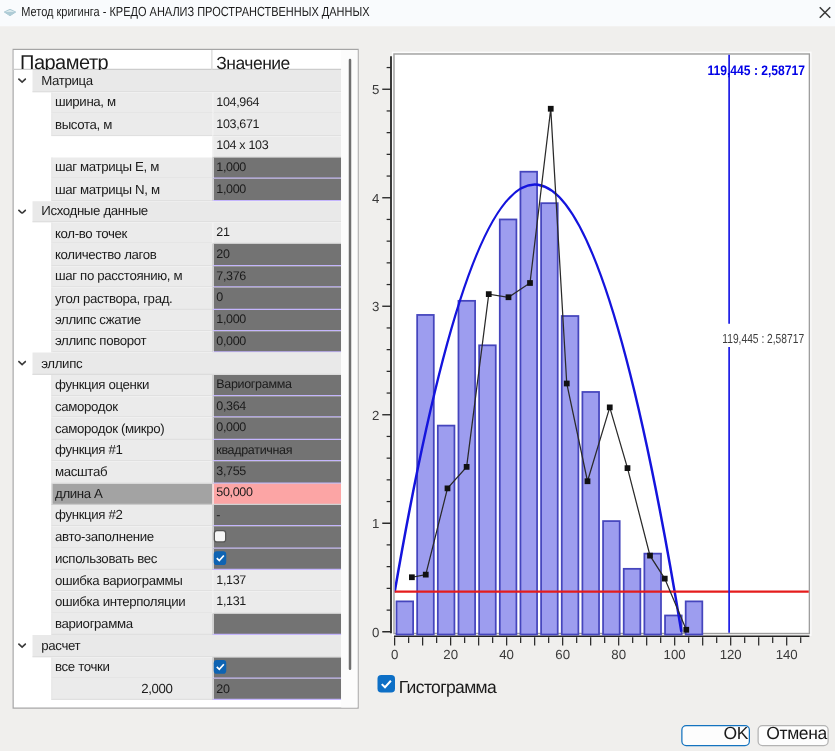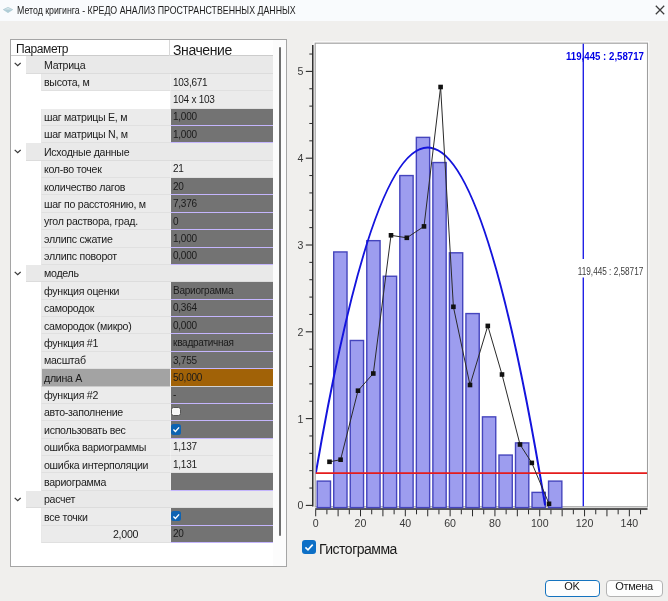--- a/index.html
+++ b/index.html
@@ -4,42 +4,42 @@
 <style>
 * { margin:0; padding:0; box-sizing:border-box; }
 html,body { width:668px; height:601px; overflow:hidden; }
 body { font-family:"Liberation Sans", sans-serif; background:#f0efed; position:relative; }
 #win { position:absolute; left:0; top:0; width:668px; height:601px; background:#f0efed; }
 #titlebar { position:absolute; left:0; top:0; width:668px; height:21px; background:#f9fbfd; }
 #title { position:absolute; left:17px; top:4px; font-size:10.6px; color:#1b1b1b; white-space:nowrap; transform:scaleX(0.83); transform-origin:0 0; }
 
 #panel { position:absolute; left:10px; top:39px; width:276.5px; height:528px; background:#ffffff; border:1px solid #a5a5a5; }
 #hdr { position:absolute; left:0; top:0; width:262px; height:16.4px; background:#fff; border-bottom:1px solid #cccccc; }
-.hc1 { position:absolute; left:5px; top:2px; font-size:12px; letter-spacing:-0.4px; color:#1a1a1a; }
+.hc1 { position:absolute; left:5px; top:2px; font-size:16px; letter-spacing:-0.4px; color:#1a1a1a; }
 .hc2 { position:absolute; left:162px; top:2px; font-size:14px; letter-spacing:-0.4px; color:#1a1a1a; }
 #rows { position:absolute; left:0px; top:16.4px; width:262px; height:509.6px; overflow:hidden; }
 .row { position:relative; width:261.5px; height:17.39px; font-size:10.6px; letter-spacing:-0.28px; color:#1b1b1b; background:#fff; }
 .lbl { position:absolute; left:29.5px; top:0; width:129px; height:17.39px; background:#ebebeb; border-bottom:1px solid #e0e0e0; border-left:1px solid #e8e8e8; }
 .lbl span { position:absolute; left:2.5px; top:2.6px; white-space:nowrap; }
 .val { position:absolute; left:158.5px; top:0; width:103px; height:17.39px; background:#737373; border-bottom:1px solid #c4b5fd; border-left:1px solid #f1f1f1; font-size:10px; letter-spacing:-0.25px; }
 .val span { position:absolute; left:2.5px; top:2.8px; white-space:nowrap; }
 .gray .val { background:#ebebeb; border-bottom:1px solid #e0e0e0; }
 .sect .lbl { left:15px; width:246.5px; background:#e9e9e9; border-bottom:1px solid #dcdcdc; border-left:none; }
-.sect .lbl span { left:18px; }
-.sel .lbl { background:#a3a3a3; border-bottom:1px solid #cbcbcb; } .sel .val { background:#a16207; border-bottom:1px solid #d2d2d2; }
+.sect .lbl span { left:7px; }
+.sel .lbl { background:#a3a3a3; border-bottom:1px solid #cbcbcb; } .sel .val { background:#fca5a5; border-bottom:1px solid #d2d2d2; }
 .chev { position:absolute; left:-12px; top:6px; width:7.4px; height:4.8px; }
 .val span.cb { position:absolute; left:0.8px; top:2.9px; width:9.6px; height:9.7px; border:1.1px solid #555; border-radius:2.5px; background:#f6f6f6; }
 .val span.cbc { position:absolute; left:0.6px; top:2.5px; width:10.2px; height:10.8px; border-radius:2.5px; background:#0e63b2; }
 
 #sbtrack { position:absolute; left:262px; top:0px; width:12.5px; height:526px; background:#fcfcfc; }
 #sbthumb { position:absolute; left:5.6px; top:7px; width:2.4px; height:489px; background:#6f6f6f; border-radius:2px; }
 
 #histcb { position:absolute; left:302px; top:540px; width:14px; height:14px; border-radius:3px; background:#0d6fc6; }
 #histlbl { position:absolute; left:319px; top:541px; font-size:14px; letter-spacing:-0.5px; color:#1a1a1a; }
-.btn { position:absolute; top:579.5px; height:17px; background:#fdfdfd; font-size:11px; letter-spacing:-0.3px; color:#1a1a1a; text-align:center; border-radius:4px; }
+.btn { position:absolute; top:579.5px; height:17px; background:#fdfdfd; font-size:14px; letter-spacing:-0.3px; color:#1a1a1a; text-align:right; border-radius:4px; }
 #okbtn { left:544.5px; width:55px; border:1.2px solid #1473bf; line-height:11px; }
 #cancelbtn { left:605.5px; width:57px; border:1px solid #b3b3b3; line-height:11.5px; }
 #hdr b { position:absolute; left:157.5px; top:0px; width:1px; height:16.4px; background:#d8d8d8; }
 </style>
 </head>
 <body>
 <div id="win"></div>
 <div id="titlebar"></div>
 <svg id="appicon" style="position:absolute;left:2.5px;top:6.5px" width="10" height="6" viewBox="0 0 10 6">
   <path d="M0.4 2.6 L5 0.4 L9.6 2.6 L5 5.6 Z" fill="#d8e8ec" stroke="#a3c4cf" stroke-width="0.7"></path>
@@ -60,20 +60,28 @@
     <div class="row sect">
         <div class="lbl">
           <svg class="chev" viewBox="0 0 7.4 4.8">
             <path d="M0.7 0.9 L3.7 3.7 L6.7 0.9" stroke="#3a3a3a" stroke-width="1.3" fill="none"></path>
           </svg>
           <span>Матрица</span>
         </div>
       </div>
     <div class="row gray">
         <div class="lbl">
+          <span>ширина, м</span>
+        </div>
+        <div class="val">
+          <span>104,964</span>
+        </div>
+      </div>
+    <div class="row gray">
+        <div class="lbl">
           <span>высота, м</span>
         </div>
         <div class="val">
           <span>103,671</span>
         </div>
       </div>
     <div class="row gray">
         <div class="val">
           <span>104 x 103</span>
         </div>
@@ -148,21 +156,21 @@
         </div>
         <div class="val">
           <span>0,000</span>
         </div>
       </div>
     <div class="row sect">
         <div class="lbl">
           <svg class="chev" viewBox="0 0 7.4 4.8">
             <path d="M0.7 0.9 L3.7 3.7 L6.7 0.9" stroke="#3a3a3a" stroke-width="1.3" fill="none"></path>
           </svg>
-          <span>модель</span>
+          <span>эллипс</span>
         </div>
       </div>
     <div class="row">
         <div class="lbl">
           <span>функция оценки</span>
         </div>
         <div class="val">
           <span>Вариограмма</span>
         </div>
       </div>

